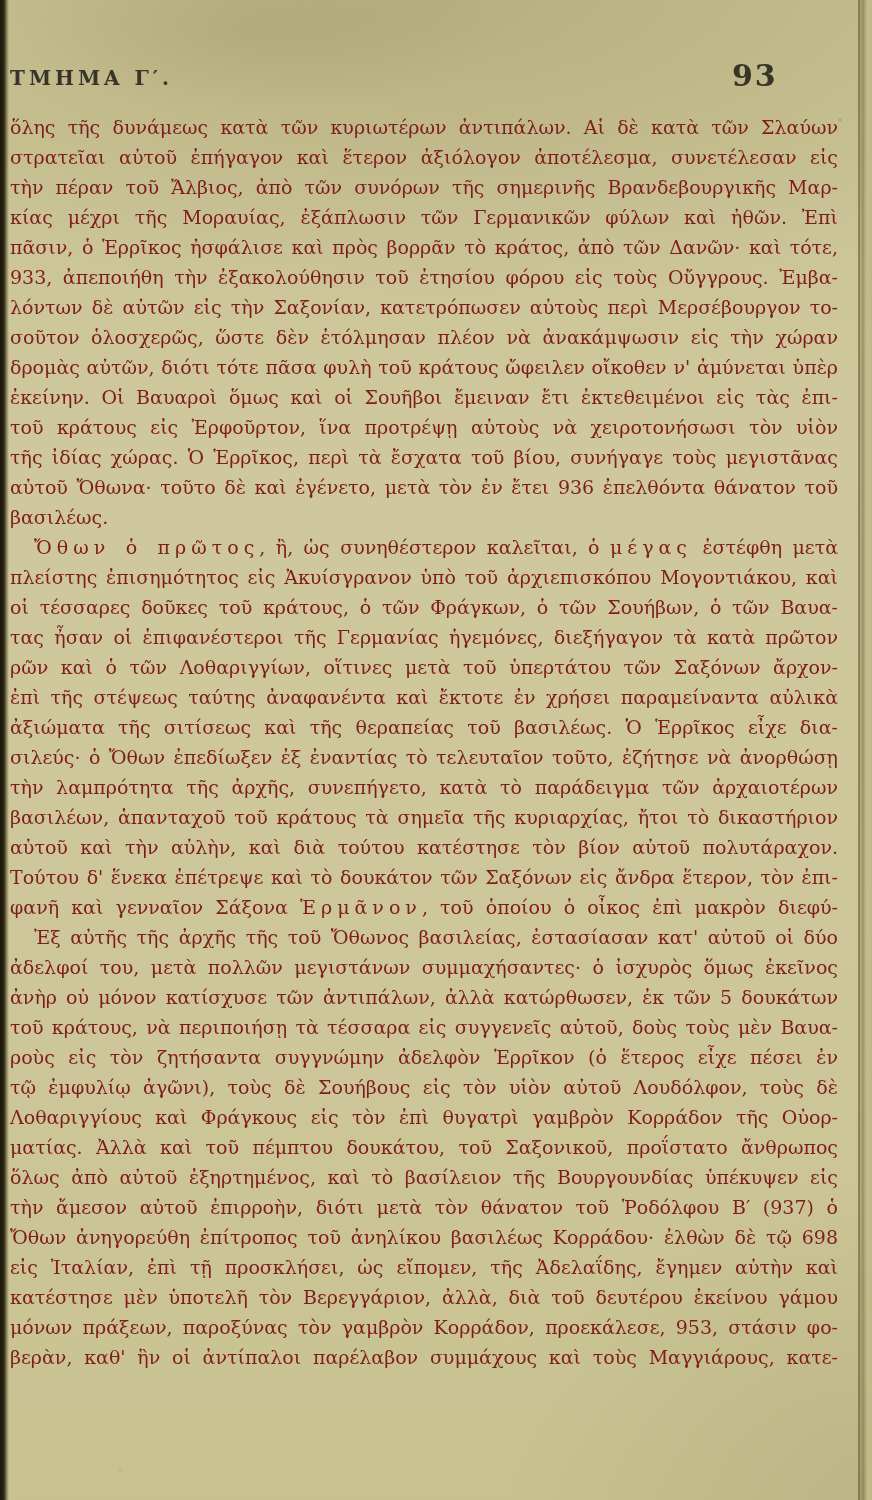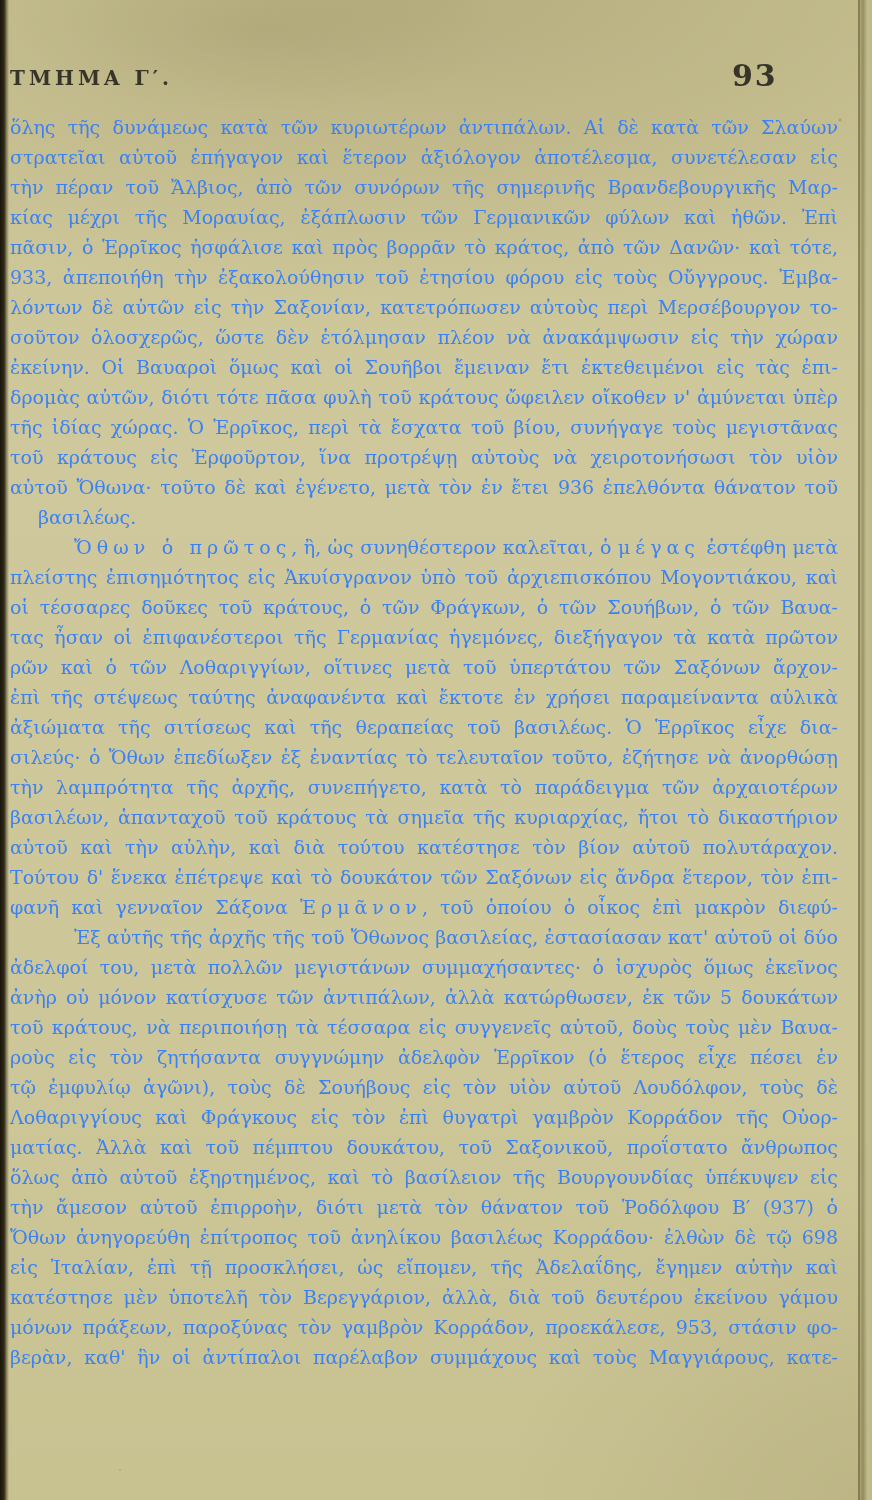--- a/index.html
+++ b/index.html
@@ -37,24 +37,24 @@
     font-size:20px;font-weight:bold;letter-spacing:4px;color:#37342a;
   }
   .page-number{
     position:absolute;left:722px;top:-4px;
     font-size:30px;font-weight:bold;letter-spacing:2px;color:#37342a;text-align:center;
   }
   .text-block{position:absolute;left:10px;top:112px;width:828px;}
   .line{
     height:30px;line-height:30px;font-size:19px;
     text-align:justify;text-align-last:justify;
-    color:#3b82f6;
+    color:#7f1d1d;
   }
-  .line.endline{text-align-last:left;padding-left:28px;}
-  .line.indent{text-indent:24px;margin-left:40px;}
+  .line.endline{text-align-last:left;}
+  .line.indent{text-indent:24px;}
   .sp{letter-spacing:5px;}
 </style>
 </head>
 <body>
 
 <div class="left-edge"></div>
 <div class="right-line"></div>
 <div class="right-edge"></div>
 <div class="noise"></div>
 
@@ -66,24 +66,24 @@
 <div class="text-block">
     <div>
       <div class="line"><span>ὅλης τῆς δυνάμεως κατὰ τῶν κυριωτέρων ἀντιπάλων. Αἱ δὲ κατὰ τῶν Σλαύων</span></div>
       <div class="line"><span>στρατεῖαι αὐτοῦ ἐπήγαγον καὶ ἕτερον ἀξιόλογον ἀποτέλεσμα, συνετέλεσαν εἰς</span></div>
       <div class="line"><span>τὴν πέραν τοῦ Ἄλβιος, ἀπὸ τῶν συνόρων τῆς σημερινῆς Βρανδεβουργικῆς Μαρ-</span></div>
       <div class="line"><span>κίας μέχρι τῆς Μοραυίας, ἐξάπλωσιν τῶν Γερμανικῶν φύλων καὶ ἠθῶν. Ἐπὶ</span></div>
       <div class="line"><span>πᾶσιν, ὁ Ἑρρῖκος ἠσφάλισε καὶ πρὸς βορρᾶν τὸ κράτος, ἀπὸ τῶν Δανῶν· καὶ τότε,</span></div>
       <div class="line"><span>933, ἀπεποιήθη τὴν ἐξακολούθησιν τοῦ ἐτησίου φόρου εἰς τοὺς Οὔγγρους. Ἐμβα-</span></div>
       <div class="line"><span>λόντων δὲ αὐτῶν εἰς τὴν Σαξονίαν, κατετρόπωσεν αὐτοὺς περὶ Μερσέβουργον το-</span></div>
       <div class="line"><span>σοῦτον ὁλοσχερῶς, ὥστε δὲν ἐτόλμησαν πλέον νὰ ἀνακάμψωσιν εἰς τὴν χώραν</span></div>
+      <div class="line"><span>δρομὰς αὐτῶν, διότι τότε πᾶσα φυλὴ τοῦ κράτους ὤφειλεν οἴκοθεν ν' ἀμύνεται ὑπὲρ</span></div>
       <div class="line"><span>ἐκείνην. Οἱ Βαυαροὶ ὅμως καὶ οἱ Σουῆβοι ἔμειναν ἔτι ἐκτεθειμένοι εἰς τὰς ἐπι-</span></div>
-      <div class="line"><span>δρομὰς αὐτῶν, διότι τότε πᾶσα φυλὴ τοῦ κράτους ὤφειλεν οἴκοθεν ν' ἀμύνεται ὑπὲρ</span></div>
+      <div class="line"><span>τοῦ κράτους εἰς Ἐρφοῦρτον, ἵνα προτρέψῃ αὐτοὺς νὰ χειροτονήσωσι τὸν υἱὸν</span></div>
       <div class="line"><span>τῆς ἰδίας χώρας. Ὁ Ἑρρῖκος, περὶ τὰ ἔσχατα τοῦ βίου, συνήγαγε τοὺς μεγιστᾶνας</span></div>
-      <div class="line"><span>τοῦ κράτους εἰς Ἐρφοῦρτον, ἵνα προτρέψῃ αὐτοὺς νὰ χειροτονήσωσι τὸν υἱὸν</span></div>
       <div class="line"><span>αὐτοῦ Ὄθωνα· τοῦτο δὲ καὶ ἐγένετο, μετὰ τὸν ἐν ἔτει 936 ἐπελθόντα θάνατον τοῦ</span></div>
       <div class="line endline"><span>βασιλέως.</span></div>
     </div>
     <div>
       <div class="line indent"><span class="sp">Ὄθων ὁ πρῶτος</span><span>, ἢ, ὡς συνηθέστερον καλεῖται, ὁ </span><span class="sp">μέγας</span><span> ἐστέφθη μετὰ</span></div>
       <div class="line"><span>πλείστης ἐπισημότητος εἰς Ἀκυίσγρανον ὑπὸ τοῦ ἀρχιεπισκόπου Μογοντιάκου, καὶ</span></div>
       <div class="line"><span>οἱ τέσσαρες δοῦκες τοῦ κράτους, ὁ τῶν Φράγκων, ὁ τῶν Σουήβων, ὁ τῶν Βαυα-</span></div>
       <div class="line"><span>τας ἦσαν οἱ ἐπιφανέστεροι τῆς Γερμανίας ἡγεμόνες, διεξήγαγον τὰ κατὰ πρῶτον</span></div>
       <div class="line"><span>ρῶν καὶ ὁ τῶν Λοθαριγγίων, οἵτινες μετὰ τοῦ ὑπερτάτου τῶν Σαξόνων ἄρχον-</span></div>
       <div class="line"><span>ἐπὶ τῆς στέψεως ταύτης ἀναφανέντα καὶ ἔκτοτε ἐν χρήσει παραμείναντα αὐλικὰ</span></div>

